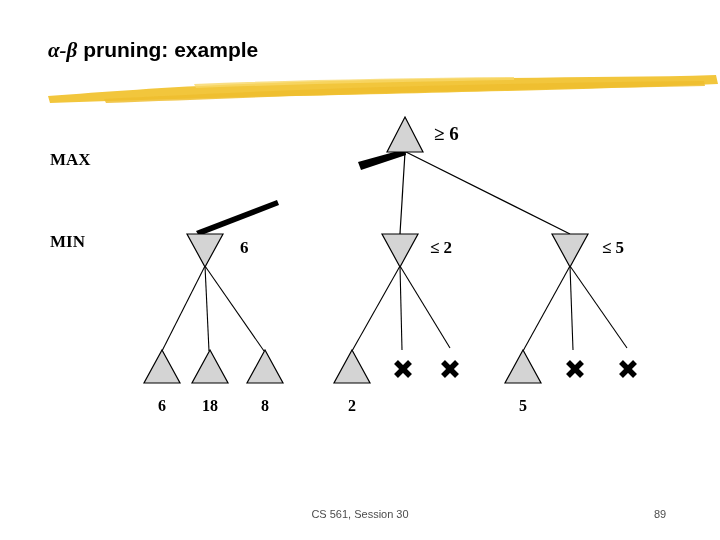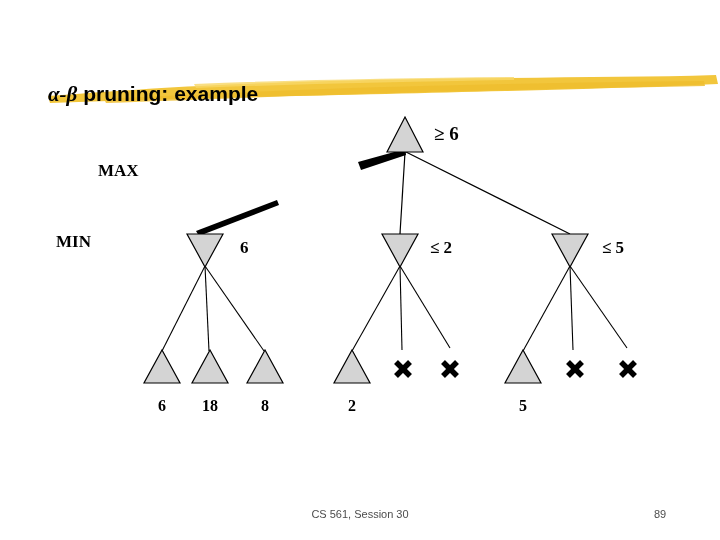--- a/index.html
+++ b/index.html
@@ -19,21 +19,20 @@
   #title {
     position: absolute;
     left: 48px;
     top: 38px;
     font-family: "Liberation Sans", sans-serif;
     font-weight: bold;
     font-size: 21px;
     color: #000000;
     letter-spacing: 0px;
     white-space: nowrap;
-    margin-top: 44px;
   }
   #title .greek {
     font-family: "Liberation Serif", serif;
     font-style: italic;
     font-weight: bold;
   }
   
   #brush {
     position: absolute;
     left: 44px;
@@ -158,22 +157,22 @@
       <line x1="582" y1="362" x2="568" y2="376"></line>
     </g>
     <g stroke="#000000" stroke-width="5.5" stroke-linecap="butt">
       <line x1="621" y1="362" x2="635" y2="376"></line>
       <line x1="635" y1="362" x2="621" y2="376"></line>
     </g>
   </svg>
 
   <div id="title"><span class="greek">α-β</span><span> pruning: example</span></div>
 
-  <div class="lbl level-label" style="left:50px; top:161px;margin-left:48px;">MAX</div>
-  <div class="lbl level-label" style="left:56px; top:232px;">MIN</div>
+  <div class="lbl level-label" style="left:50px; top:150px;">MAX</div>
+  <div class="lbl level-label" style="left:50px; top:232px;">MIN</div>
 
 
   <div class="lbl node-value" style="left:434px; top:123px; font-size:19px;">≥ 6</div>
   <div class="lbl node-value" style="left:240px; top:238px;">6</div>
   <div class="lbl node-value" style="left:430px; top:238px;">≤ 2</div>
   <div class="lbl node-value" style="left:602px; top:238px;">≤ 5</div>
 
   <div class="lbl leaf-value" style="left:142px; top:397px; width:40px;">6</div>
   <div class="lbl leaf-value" style="left:190px; top:397px; width:40px;">18</div>
   <div class="lbl leaf-value" style="left:245px; top:397px; width:40px;">8</div>

